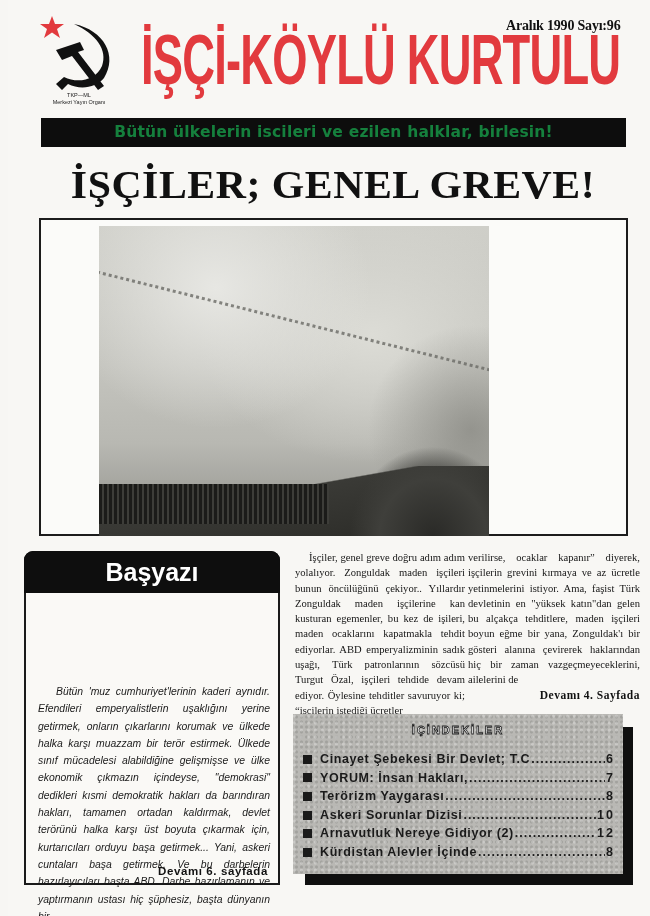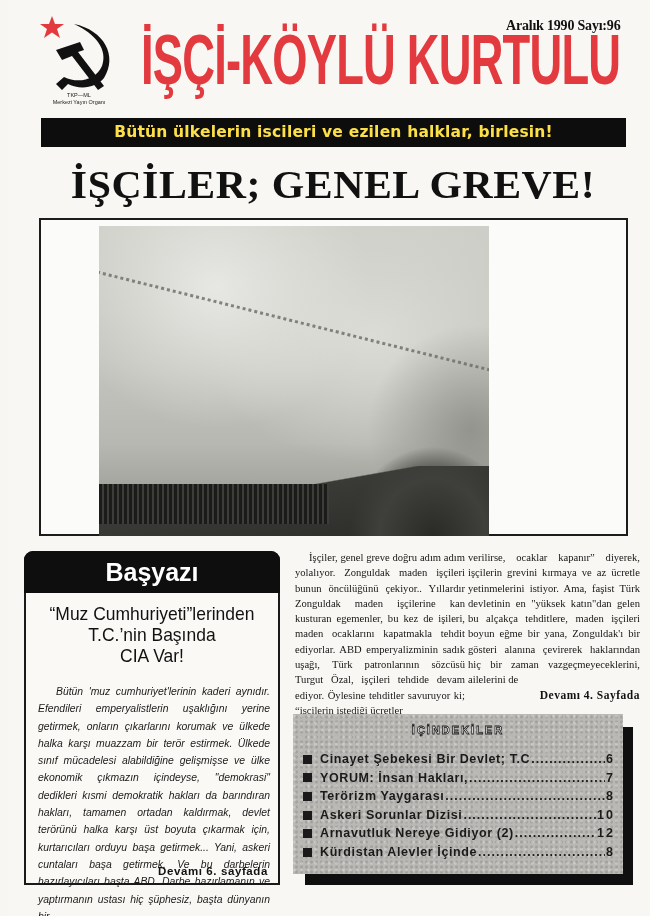--- a/index.html
+++ b/index.html
@@ -11,21 +11,21 @@
   
   .logo { position: absolute; left: 26px; top: 14px; width: 90px; height: 95px; }
   .logo svg { width: 90px; height: 80px; display: block; }
   .logo-cap { position: absolute; left: 0; top: 78px; width: 90px; text-align: center; font-family: "Liberation Sans", sans-serif; font-size: 5.5px; line-height: 7px; color: #222; }
 
   .issue { position: absolute; left: 498px; top: 18px; font-family: "Liberation Serif", serif; font-weight: bold; font-size: 14px; color: #111; letter-spacing: -0.2px; white-space: nowrap; }
 
   .title { position: absolute; left: 133px; top: 14px; width: 480px; height: 92px; overflow: hidden; }
   .title span { display: block; font-family: "Liberation Sans", sans-serif; font-weight: bold; color: #e23a3e; font-size: 56px; line-height: 92px; letter-spacing: -1px; white-space: nowrap; transform: scaleX(0.81) scaleY(1.25); transform-origin: left center; }
 
-  .slogan { position: absolute; left: 33px; top: 118px; width: 585px; height: 29px; background: #0d0d0d; color: #fde047; text-align: center; font-family: "DejaVu Sans", sans-serif; font-weight: bold; font-size: 15.5px; line-height: 29px; letter-spacing: 0.2px; white-space: nowrap; }
+  .slogan { position: absolute; left: 33px; top: 118px; width: 585px; height: 29px; background: #0d0d0d; color: #15803d; text-align: center; font-family: "DejaVu Sans", sans-serif; font-weight: bold; font-size: 15.5px; line-height: 29px; letter-spacing: 0.2px; white-space: nowrap; }
 
   .headline { position: absolute; left: 0; top: 160px; width: 650px; text-align: center; font-family: "Liberation Serif", serif; font-weight: bold; font-size: 41px; line-height: 48px; color: #111; letter-spacing: 0.5px; transform: scaleX(1.02); }
 
   
   .photo-frame { position: absolute; left: 31px; top: 218px; width: 589px; height: 318px; border: 2px solid #1c1c1c; background: #fbfbf9; }
   .photo { position: absolute; left: 58px; top: 6px; width: 390px; height: 310px; overflow: hidden;
     background:
       radial-gradient(ellipse at 30% 20%, #e7e7e3 0%, transparent 40%),
       radial-gradient(ellipse at 70% 35%, #dcdcd6 0%, transparent 45%),
       linear-gradient(180deg, #cfcfc9 0%, #c4c4be 45%, #b8b8b2 70%, #8f8f8a 100%);
@@ -105,25 +105,20 @@
       <div class="hill"></div>
       <div class="slope"></div>
       <div class="crowd"></div>
       <div class="crowd2"></div>
       <div class="trees"></div>
     </div>
   </div>
 
   <div class="editorial">
     <div class="editorial-head">Başyazı</div>
-    <div class="ed-title">
-      <span>“Muz Cumhuriyeti”lerinden</span>
-      <span>T.C.’nin Başında</span>
-      <span>CIA Var!</span>
-    </div>
     <p class="ed-body">Bütün 'muz cumhuriyet'lerinin kaderi aynıdır. Efendileri emperyalistlerin uşaklığını yerine getirmek, onların çıkarlarını korumak ve ülkede halka karşı muazzam bir terör estirmek. Ülkede sınıf mücadelesi alabildiğine gelişmişse ve ülke ekonomik çıkmazın içindeyse, "demokrasi" dedikleri kısmi demokratik hakları da barındıran hakları, tamamen ortadan kaldırmak, devlet terörünü halka karşı üst boyuta çıkarmak için, kurtarıcıları orduyu başa getirmek... Yani, askeri cuntaları başa getirmek. Ve bu darbelerin hazırlayıcıları başta ABD. Darbe hazırlamanın ve yaptırmanın ustası hiç şüphesiz, başta dünyanın bir</p>
     <div class="ed-more">Devamı 6. sayfada</div>
   </div>
 
   <p class="col col1">İşçiler, genel greve doğru adım adım yolalıyor. Zonguldak maden işçileri bunun öncülüğünü çekiyor.. Yıllardır Zonguldak maden işçilerine kan kusturan egemenler, bu kez de işileri, maden ocaklarını kapatmakla tehdit ediyorlar. ABD emperyalizminin sadık uşağı, Türk patronlarının sözcüsü Turgut Özal, işçileri tehdide devam ediyor. Öylesine tehditler savuruyor ki; “işçilerin istediği ücretler</p>
   <p class="col col2">verilirse, ocaklar kapanır” diyerek, işçilerin grevini kırmaya ve az ücretle yetinmelerini istiyor. Ama, faşist Türk devletinin en "yüksek katın"dan gelen bu alçakça tehditlere, maden işçileri boyun eğme bir yana, Zonguldak'ı bir gösteri alanına çevirerek haklarından hiç bir zaman vazgeçmeyeceklerini, ailelerini de</p>
   <div class="col-more">Devamı 4. Sayfada</div>
 
   <div class="toc-shadow"></div>
   <div class="toc">

